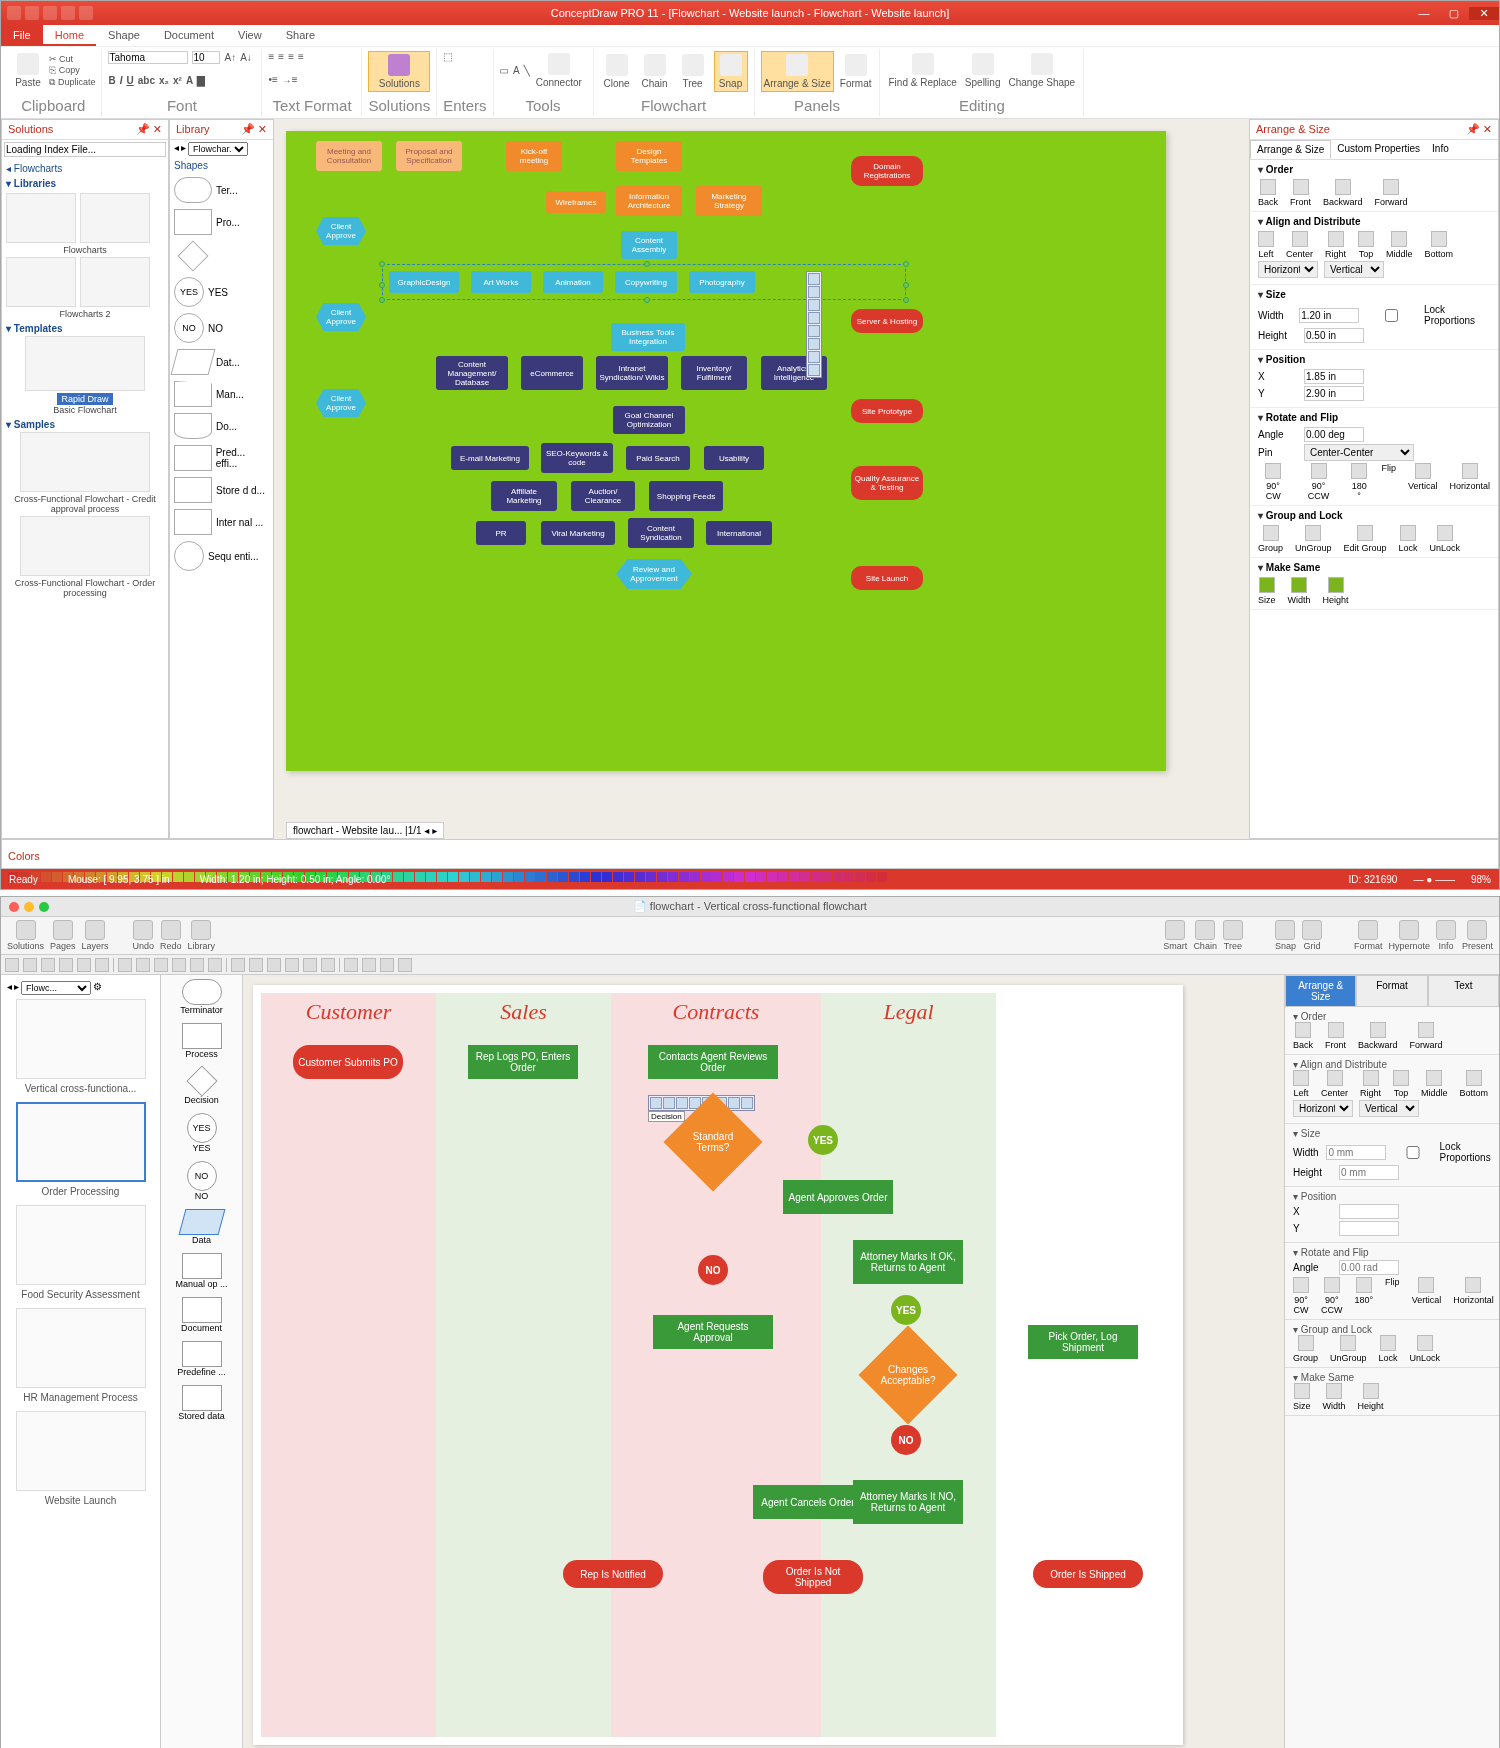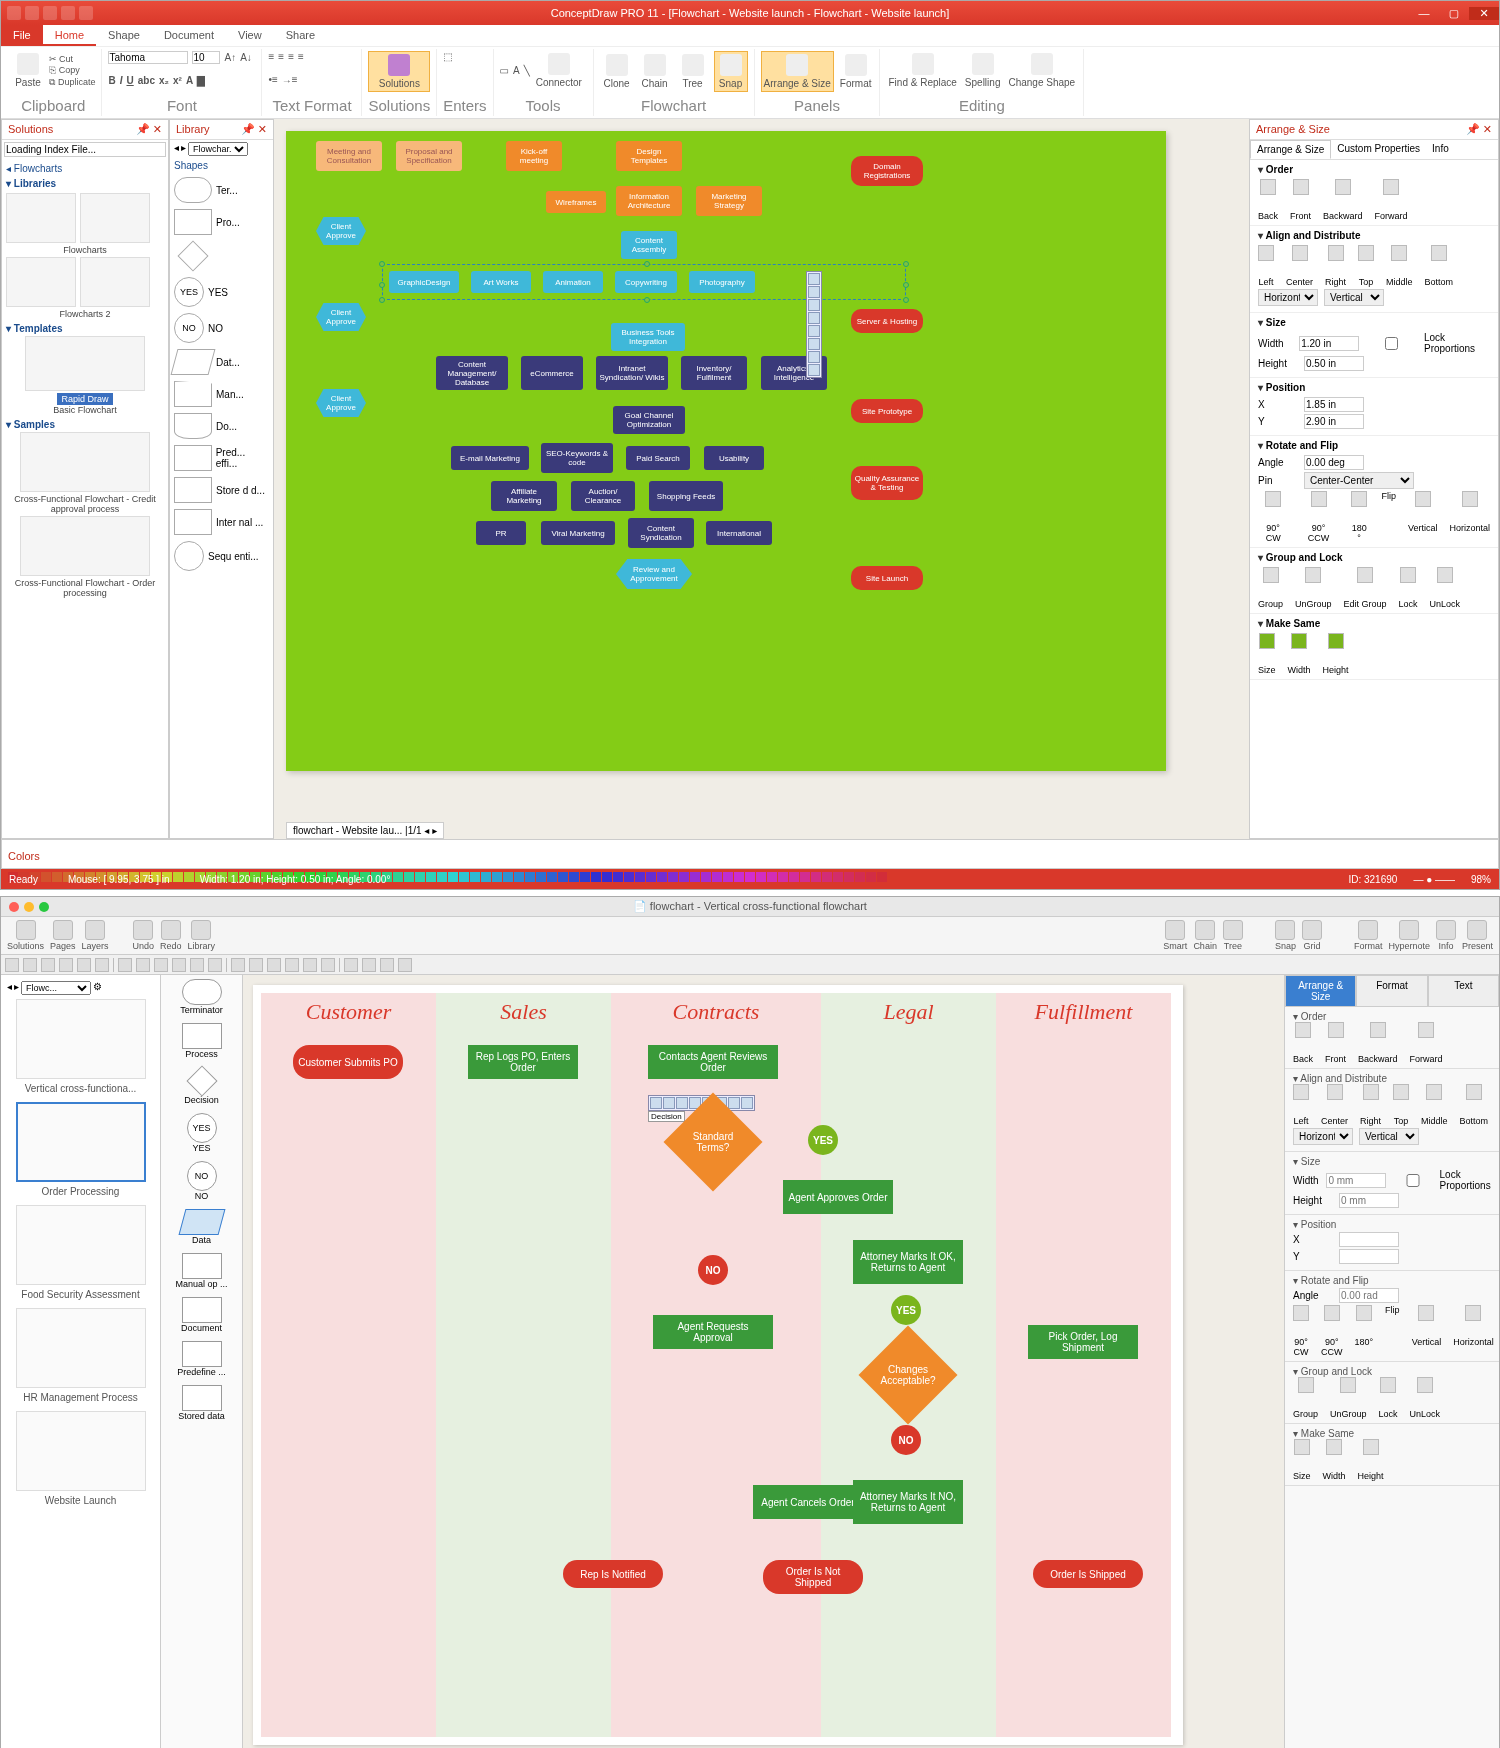--- a/index.html
+++ b/index.html
@@ -62,21 +62,21 @@
 .arrange-tabs { display: flex; font-size: 10px; border-bottom: 1px solid #ddd; }
 .arrange-tabs span { padding: 3px 6px; }
 .arrange-tabs span.active { border: 1px solid #ccc; border-bottom: 1px solid #fff; }
 .arr-section { padding: 4px 8px; border-bottom: 1px solid #eee; }
 .arr-section .hdr { font-weight: bold; font-size: 10px; margin-bottom: 4px; }
 .arr-section .hdr::before { content:"▾ "; color: #333;}
 .arr-row { display: flex; gap: 6px; align-items: center; font-size: 10px; margin: 2px 0; }
 .arr-row label { width: 40px; }
 .arr-row input, .arr-row select { font-size: 10px; width: 60px; border: 1px solid #ccc; padding: 1px;}
 .arr-icons { display: flex; gap: 12px; font-size: 9px; text-align:center;}
-.arr-icons .ai { display:flex; flex-direction:column; align-items:center; gap:16px; }
+.arr-icons .ai { display:flex; flex-direction:column; align-items:center; gap:2px; }
 .arr-icons .ai .ic { width:16px; height:16px; background:#e0e0e0; border:1px solid #bbb; }
 
 
 .bottom-app { width: 100%; border: 1px solid #aaa; margin-top: 6px; }
 .mac-titlebar { background: #e8e8e8; height: 20px; display:flex; align-items:center; font-size:11px; position:relative; border-bottom:1px solid #ccc;}
 .mac-titlebar .dots { display:flex; gap:5px; padding:0 8px;}
 .mac-titlebar .dots span{ width:10px;height:10px;border-radius:50%;}
 .mac-titlebar .title{ position:absolute; left:50%; transform:translateX(-50%); color:#555;}
 .mac-toolbar { background:#f5f5f5; height:38px; display:flex; align-items:center; padding:0 6px; gap:6px; border-bottom:1px solid #ccc; font-size:9px; color:#555;}
 .mac-toolbar .btn { display:flex; flex-direction:column; align-items:center; gap:1px;}
@@ -873,23 +873,20 @@
           </div>
         <div class="lane l2">
             <div class="lane-title">Sales</div>
           </div>
         <div class="lane l3">
             <div class="lane-title">Contracts</div>
           </div>
         <div class="lane l4">
             <div class="lane-title">Legal</div>
           </div>
-        <div class="lane l5">
-            <div class="lane-title">Fulfillment</div>
-          </div>
 
         <div class="fnode red" style="left:40px;top:60px;width:110px;height:34px;">Customer Submits PO</div>
         <div class="fnode green" style="left:215px;top:60px;width:110px;height:34px;">Rep Logs PO, Enters Order</div>
         <div class="fnode green" style="left:395px;top:60px;width:130px;height:34px;">Contacts Agent Reviews Order</div>
         <div class="minitoolbar" style="left:395px;top:110px;">
             <span></span>
             <span></span>
             <span></span>
             <span></span>
             <span></span>

